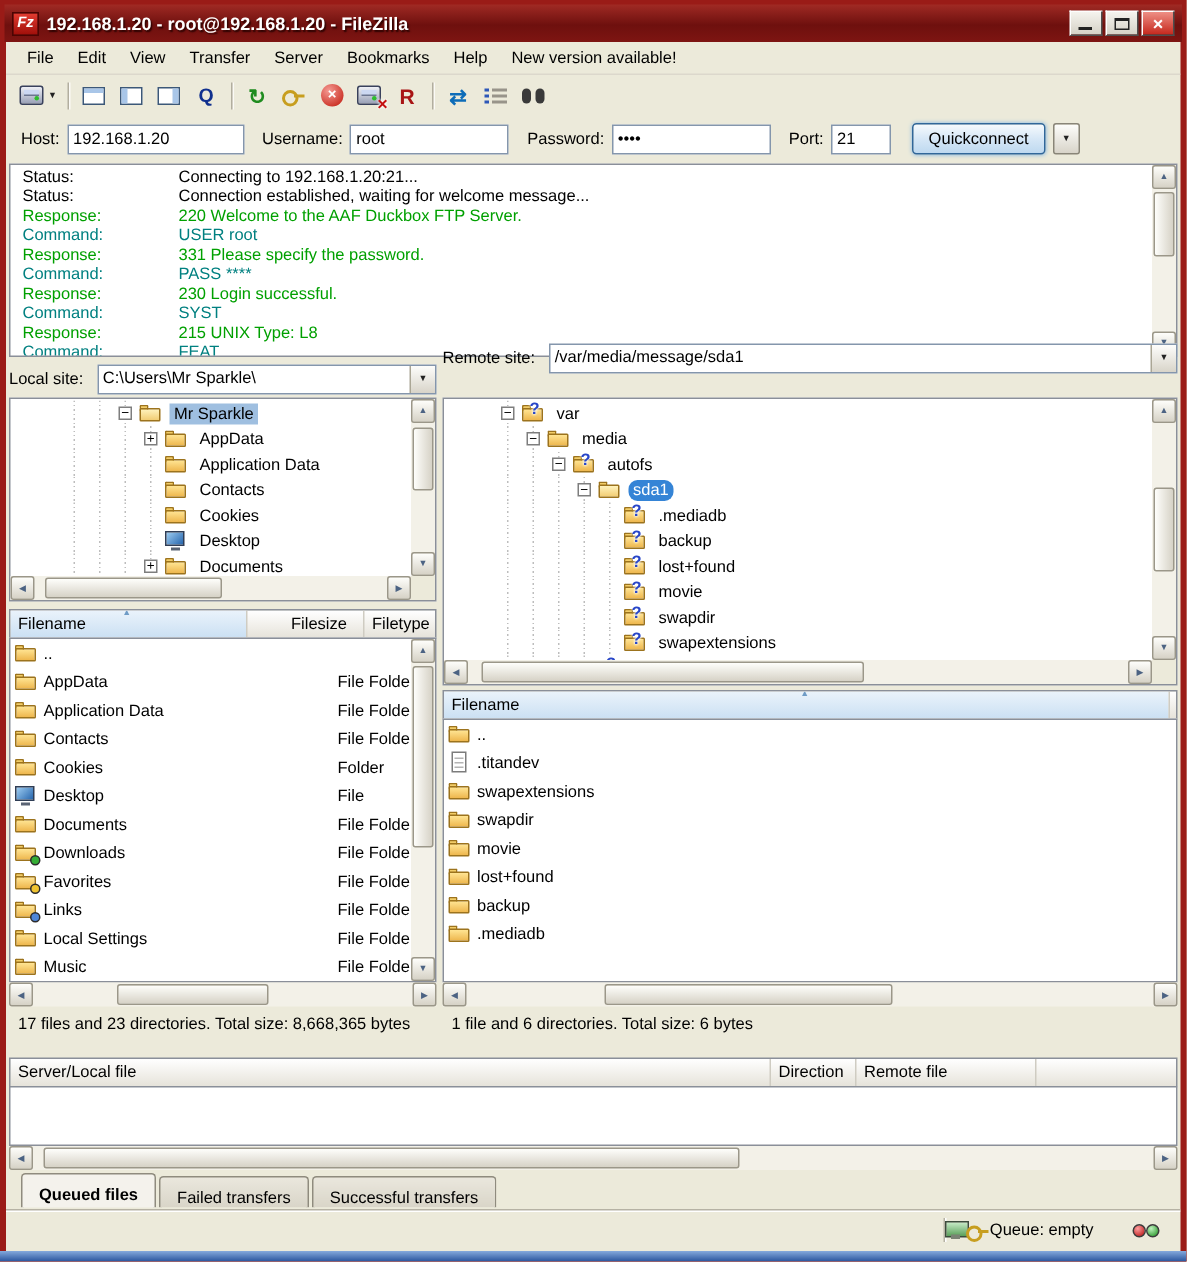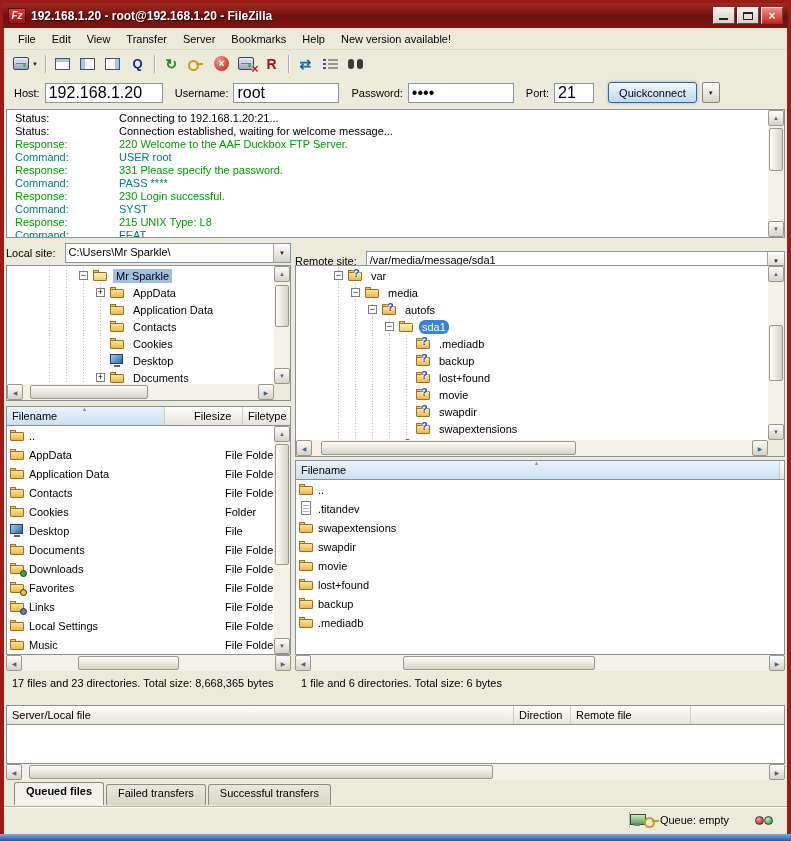--- a/index.html
+++ b/index.html
@@ -36,29 +36,29 @@
 .mini-key::after{content:"";position:absolute;left:8px;top:4px;width:7px;height:2px;background:#c79e1f;box-shadow:4px 2px 0 -1px #c79e1f}
 .mini-cancel{width:15px;height:15px;border-radius:50%;background:radial-gradient(circle at 35% 30%,#f59a93,#bf1508);color:#fff;font-weight:bold;font-size:10px;display:flex;align-items:center;justify-content:center}
 .mini-list{width:15px;height:12px;position:relative}
 .mini-list::before{content:"";position:absolute;left:0;top:1px;width:3px;height:2px;background:#2d57b8;box-shadow:0 4px 0 #2d57b8,0 8px 0 #2d57b8}
 .mini-list::after{content:"";position:absolute;left:5px;top:1px;width:10px;height:2px;background:#98948a;box-shadow:0 4px 0 #98948a,0 8px 0 #98948a}
 .mini-bino{width:15px;height:10px;position:relative}
 .mini-bino::before{content:"";position:absolute;left:0;top:0;width:6px;height:10px;border-radius:3px;background:#3a3a3a}
 .mini-bino::after{content:"";position:absolute;right:0;top:0;width:6px;height:10px;border-radius:3px;background:#3a3a3a}
 .quickbar{position:absolute;left:0;top:49px;width:100%;height:31px;display:flex;align-items:center;gap:5px;padding-left:10px}
 .qc-label{margin-left:7px}
-.txt{height:20px;border:1px solid #8496ac;background:#fff;padding:0 3px;font-family:"Liberation Sans",sans-serif;font-size:16px}
+.txt{height:20px;border:1px solid #8496ac;background:#fff;padding:0 3px;font-family:"Liberation Sans",sans-serif;font-size:11px}
 .qc-btn{height:21px;margin-left:9px;padding:0 10px;border:1px solid #30679a;border-radius:3px;background:linear-gradient(#f6fafd,#d6e7f6 50%,#bed9f0);box-shadow:0 0 3px #7fb4e4;font-family:"Liberation Sans",sans-serif;font-size:11px;display:flex;align-items:center}
 .qc-dd{width:18px;height:21px;border:1px solid #898578;border-radius:2px;background:linear-gradient(#fdfdfb,#d8d4c9);display:flex;align-items:center;justify-content:center;font-size:6px;color:#222}
 .log{position:absolute;left:2px;top:81px;width:779px;height:129px;background:#fff;border:1px solid #8a8f99;padding:2px 20px 0 8px;overflow:hidden}
 .log-line{height:13px;line-height:13px;white-space:nowrap}
 .log-pre{display:inline-block;width:104px}
 .site-row{position:absolute;height:21px;display:flex;align-items:center;gap:9px}
 .site-row.local{left:2px;top:214px;width:285px}
-.site-row.remote{left:291px;top:222px;width:490px}
+.site-row.remote{left:291px;top:200px;width:490px}
 .combo{flex:1;height:20px;border:1px solid #8496ac;background:#fff;display:flex;align-items:stretch;min-width:0}
 .combo-text{flex:1;padding:2px 0 0 3px;white-space:nowrap;overflow:hidden;min-width:0}
 .combo-btn{width:17px;flex:none;border-left:1px solid #aaa695;background:linear-gradient(#fdfdfb,#d8d4c9);display:flex;align-items:center;justify-content:center;font-size:6px;color:#222}
 .box{position:absolute;background:#fff;border:1px solid #8a8f99;overflow:hidden}
 .box.local-tree{left:2px;top:237px;width:285px;height:136px}
 .box.remote-tree{left:291px;top:237px;width:490px;height:192px}
 .box.local-body{left:2px;top:397px;width:285px;height:230px}
 .box.remote-body{left:291px;top:451px;width:490px;height:176px}
 .box.queue-body{left:2px;top:696px;width:779px;height:40px}
 .tree-inner{position:absolute;left:0;top:1px;right:16px;bottom:16px;overflow:hidden;padding-left:34px}
@@ -100,21 +100,21 @@
 .sb{position:absolute;background:#f3f1e8;display:flex}
 .sb-v{flex-direction:column;width:16px}
 .sb-h{flex-direction:row;height:16px}
 .sb .btn{flex:none;width:16px;height:16px;border:1px solid #9b9789;border-radius:2px;background:linear-gradient(#fefefb,#d6d2c6);color:#4c6383;font-size:6px;display:flex;align-items:center;justify-content:center}
 .sb .track{flex:1;position:relative}
 .sb .thumb{position:absolute;border:1px solid #9b9789;border-radius:2px;background:linear-gradient(90deg,#fefefb,#d6d2c6)}
 .sb-v .thumb{left:1px;right:1px}
 .sb-h .thumb{top:1px;bottom:1px;background:linear-gradient(#fefefb,#d6d2c6)}
 .corner{position:absolute;width:16px;height:16px;background:#eceada}
 .tabs{position:absolute;left:2px;top:754px;height:23px;display:flex;gap:2px;padding-left:8px;align-items:flex-end}
-.tab{height:21px;padding:2px 11px 0;border:1px solid #8f8b7e;border-bottom:none;border-radius:3px 3px 0 0;background:linear-gradient(#eae7dd,#d9d5c8);white-space:nowrap}
+.tab{height:21px;padding:8px 11px 0;border:1px solid #8f8b7e;border-bottom:none;border-radius:3px 3px 0 0;background:linear-gradient(#eae7dd,#d9d5c8);white-space:nowrap}
 .tab.active{background:#f4f2ec;font-weight:bold;height:23px}
 .statusbar{position:absolute;left:0;top:779px;width:100%;height:25px;border-top:1px solid #fff;box-shadow:0 -1px 0 #b6b2a4;display:flex;align-items:center;justify-content:flex-end;padding-right:14px}
 .sbar-sep{width:1px;height:16px;background:#b6b2a4;box-shadow:1px 0 0 #fff}
 .mini-display{width:14px;height:12px;position:relative}
 .mini-display::before{content:"";position:absolute;left:0;top:0;width:14px;height:9px;border:1px solid #3c4c3c;background:linear-gradient(#c6eac6,#5aa05a)}
 .mini-display::after{content:"";position:absolute;left:4px;top:9px;width:6px;height:3px;background:#7a8274}
 .queue-gap{margin-right:26px}
 .led{width:9px;height:9px;border-radius:50%;border:1px solid #3c3c3c;flex:none}
 .led.red{background:radial-gradient(circle at 35% 30%,#ff9e9e,#b20c0c)}
 .led.green{background:radial-gradient(circle at 35% 30%,#bdf2bd,#1b8e1b)}

